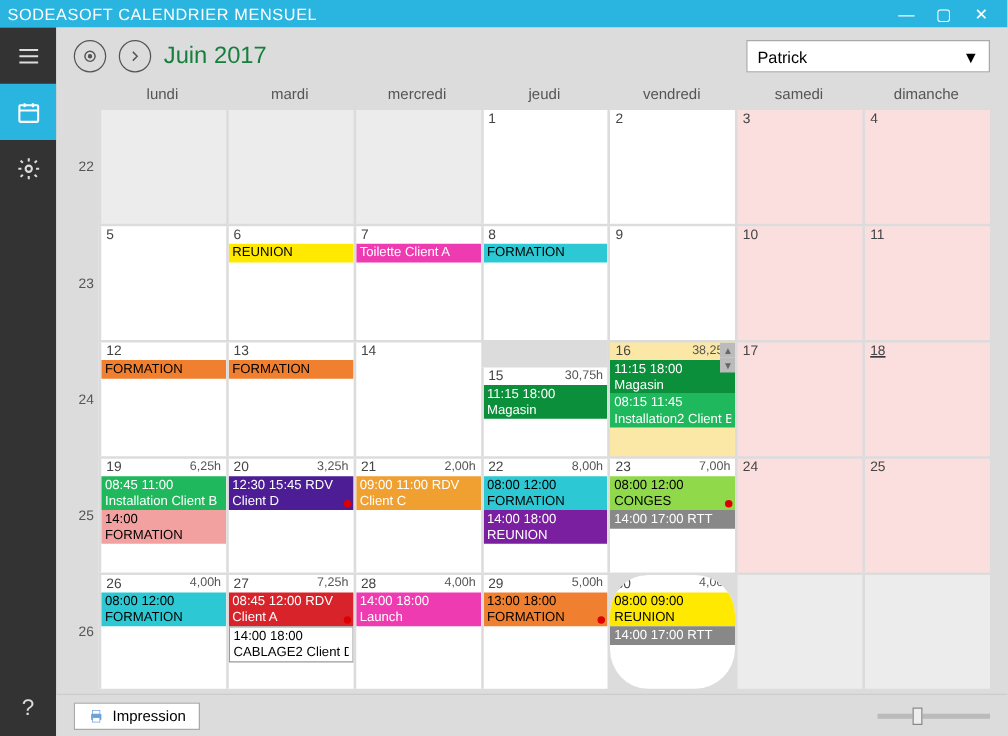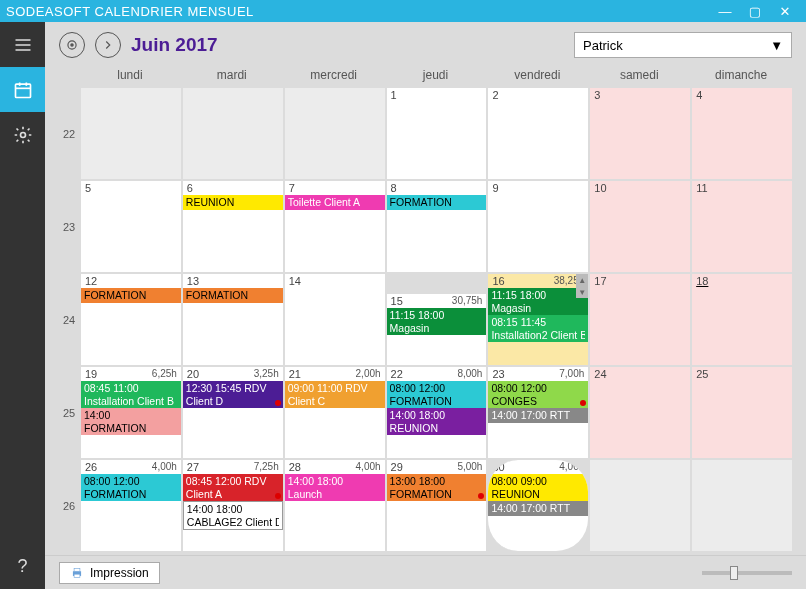--- a/index.html
+++ b/index.html
@@ -18,23 +18,23 @@
   .sidebar .sb-item.active { background: #2ab4e0; color: #fff; }
   .sidebar .sb-spacer { flex: 1; }
   .sidebar svg { width: 20px; height: 20px; fill: currentColor; }
 
   .content { flex: 1; display: flex; flex-direction: column; background: #dcdcdc; min-width: 0; }
 
   
   .header { display: flex; align-items: center; padding: 10px 14px 6px 14px; gap: 10px; }
   .navbtn { width: 26px; height: 26px; border: 1.5px solid #555; border-radius: 50%; display: flex; align-items: center; justify-content: center; cursor: pointer; color: #555; background: #dcdcdc; }
   .navbtn svg { width: 14px; height: 14px; fill: none; stroke: #555; stroke-width: 2; }
-  .month-title { font-size: 19px; color: #4c1d95; font-weight: 700; }
+  .month-title { font-size: 19px; color: #15803d; font-weight: 400; }
   .header .spacer { flex: 1; }
-  .user-select { width: 218px; height: 26px; background: #fff; border: 1px solid #aaa; display: flex; align-items: center; padding: 0 8px; font-size: 13px; cursor: pointer; }
+  .user-select { width: 195px; height: 26px; background: #fff; border: 1px solid #aaa; display: flex; align-items: center; padding: 0 8px; font-size: 13px; cursor: pointer; }
   .user-select .caret { margin-left: auto; }
 
   
   .dow-row { display: flex; padding-left: 20px; }
   .dow { flex: 1; text-align: center; font-size: 12px; color: #555; padding: 4px 0; }
 
   
   .grid { flex: 1; display: flex; flex-direction: column; padding: 0 14px 4px 14px; min-height: 0; }
   .week { flex: 1; display: flex; border-top: 2px solid #dcdcdc; min-height: 0; }
   .wknum { width: 20px; display: flex; align-items: center; justify-content: center; font-size: 11px; color: #555; }

